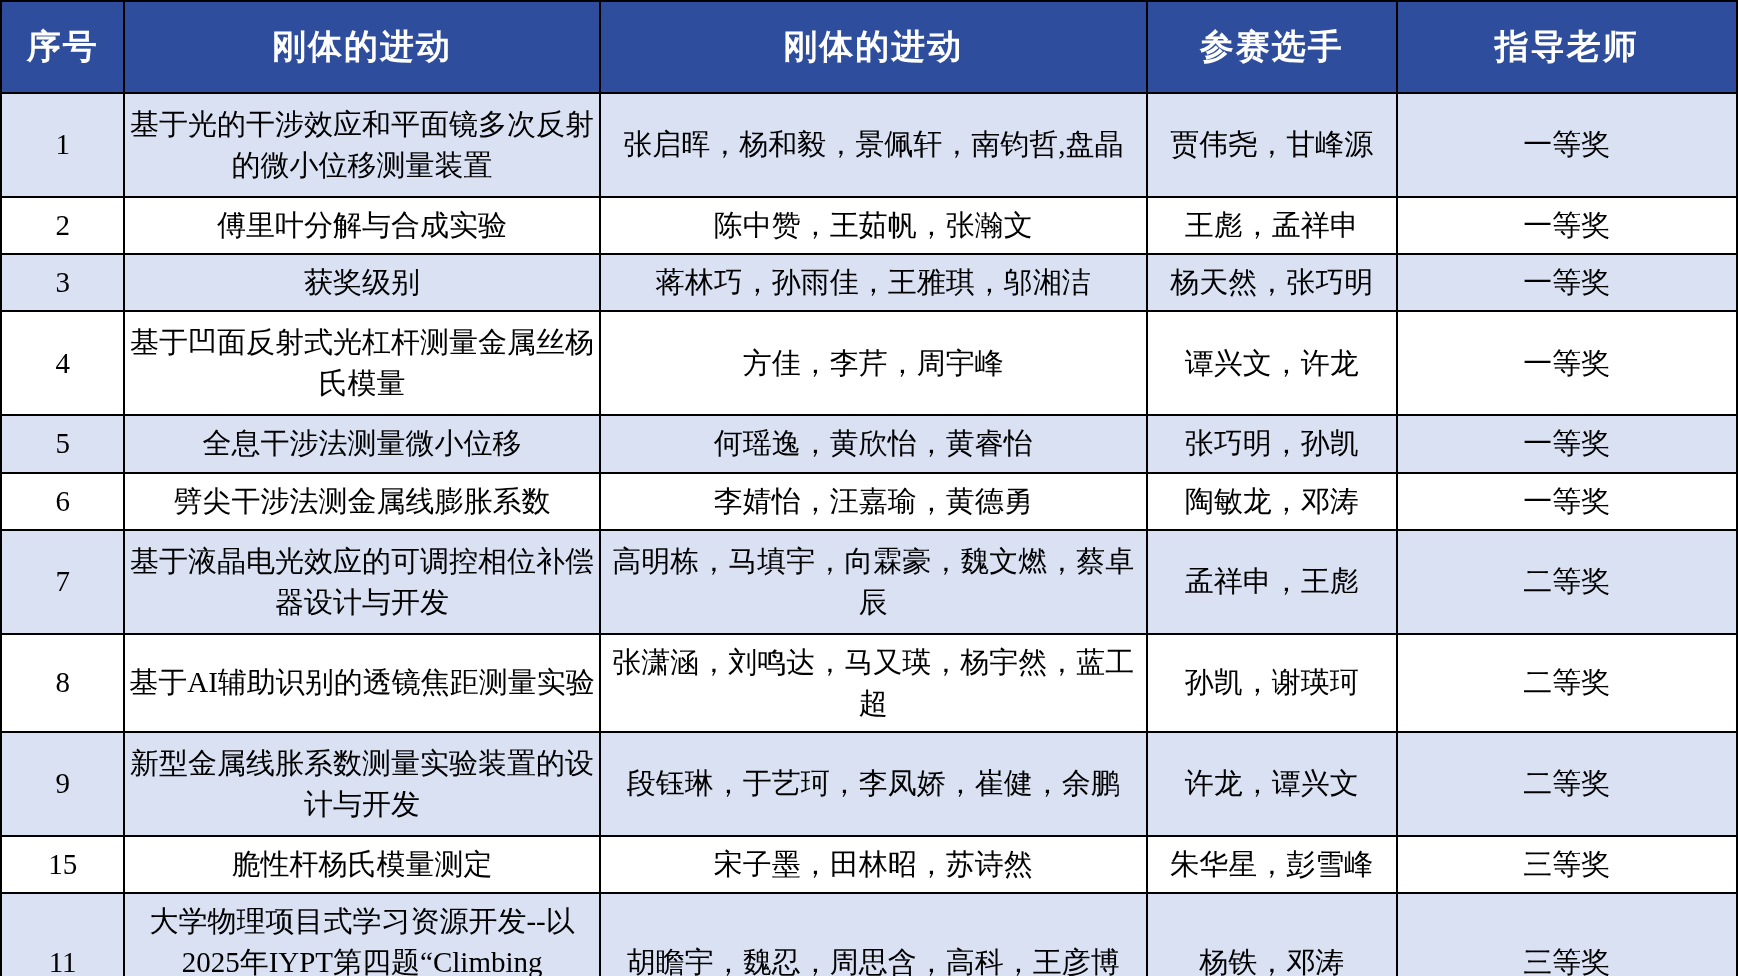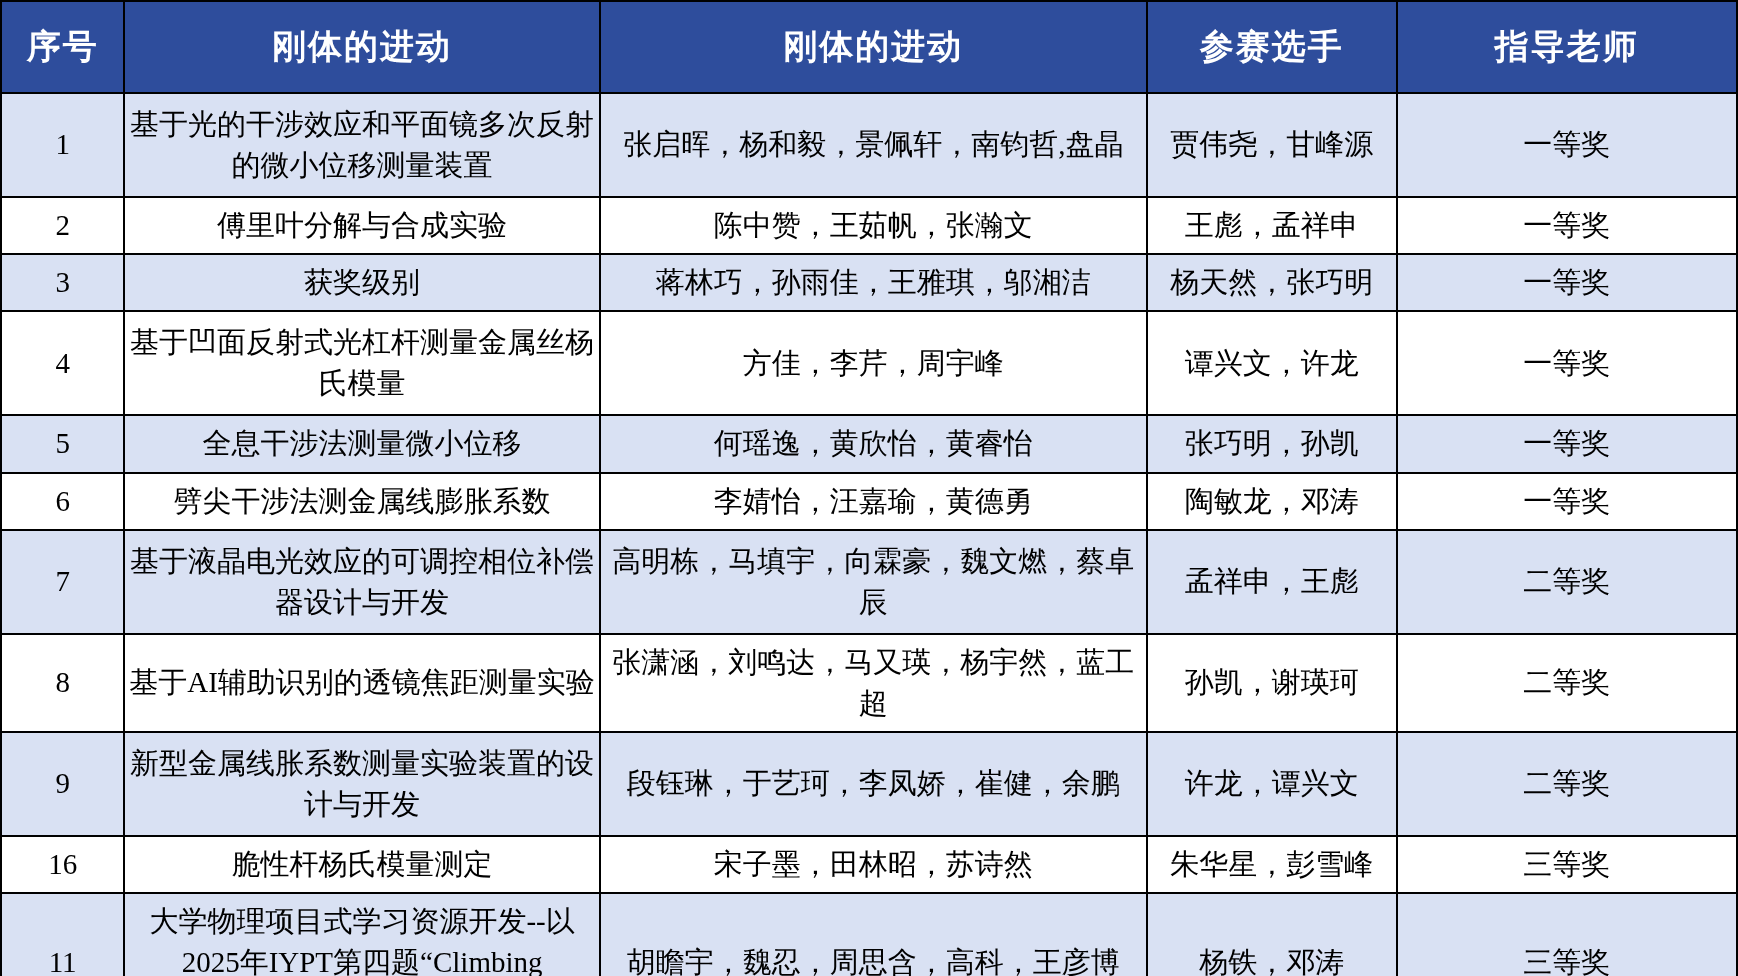--- a/index.html
+++ b/index.html
@@ -129,21 +129,21 @@
           <td>二等奖</td>
         </tr>
         <tr class="row-alt h2">
           <td>9</td>
           <td>新型金属线胀系数测量实验装置的设计与开发</td>
           <td>段钰琳，于艺珂，李凤娇，崔健，余鹏</td>
           <td>许龙，谭兴文</td>
           <td>二等奖</td>
         </tr>
         <tr class="row-plain">
-          <td>16</td>
+          <td>15</td>
           <td>脆性杆杨氏模量测定</td>
           <td>宋子墨，田林昭，苏诗然</td>
           <td>朱华星，彭雪峰</td>
           <td>三等奖</td>
         </tr>
         <tr class="row-alt h3">
           <td>11</td>
           <td>大学物理项目式学习资源开发--以2025年IYPT第四题“Climbing Magnets”为例</td>
           <td>胡瞻宇，魏忍，周思含，高科，王彦博</td>
           <td>杨铁，邓涛</td>

